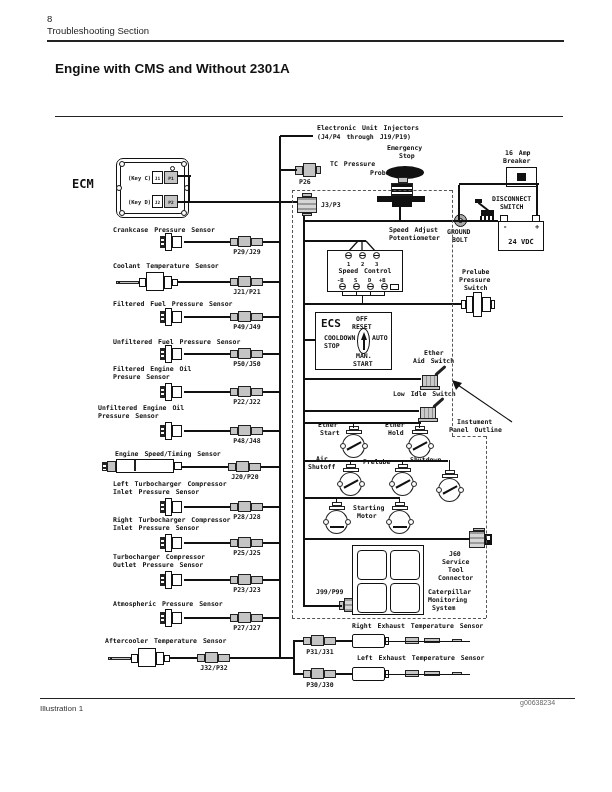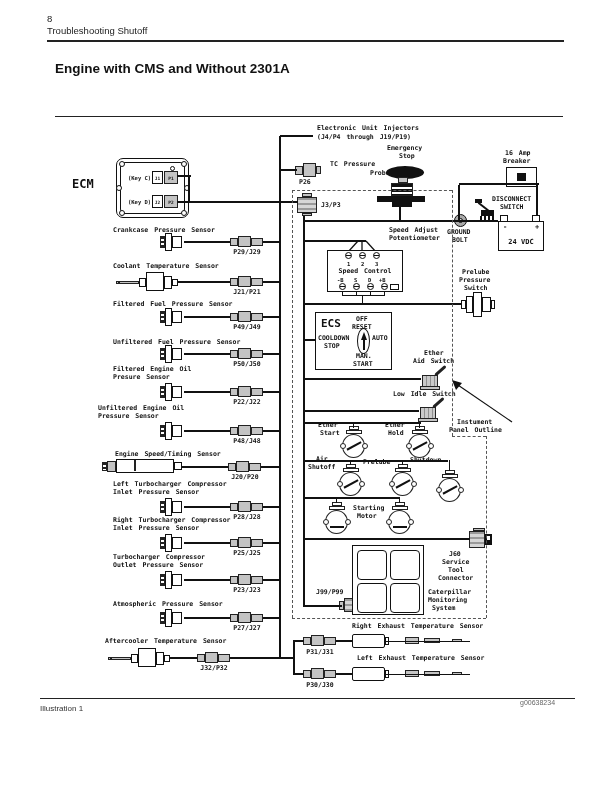--- a/index.html
+++ b/index.html
@@ -56,21 +56,21 @@
   .toggle .bs{position:absolute;left:0;top:20px;width:20px;height:4px;border:1px solid #222;background:#c4c4c4;box-sizing:border-box;}
   .toggle .lv{position:absolute;left:15px;top:8px;width:14px;height:2.5px;background:#222;border-radius:2px;transform:rotate(-42deg);transform-origin:left center;}
   .sq{box-sizing:border-box;}
 </style>
 </head>
 <body>
 
 <div class="page">
 
   <div class="hdr" style="left:47px;top:13px;">8</div>
-  <div class="hdr" style="left:47px;top:25px;">Troubleshooting Shutoff</div>
+  <div class="hdr" style="left:47px;top:25px;">Troubleshooting Section</div>
   <div class="rule" style="left:47px;top:40px;width:517px;height:1.6px;"></div>
 
   <div class="title" style="left:55px;top:62px;">
     <div>Engine with CMS and Without 2301A</div>
   </div>
   <div class="rule" style="left:55px;top:116px;width:508px;height:1px;"></div>
 
   <div class="abs" id="diag" style="left:0;top:0;width:612px;height:792px;">
 
     <div class="ecm-t" style="left:72px;top:177px;">ECM</div>
@@ -184,21 +184,21 @@
       <div class="obox" style="left:5px;top:5px;width:7px;height:17px;"></div>
       <div class="obox" style="left:12px;top:1px;width:9px;height:25px;"></div>
       <div class="obox" style="left:21px;top:6px;width:9px;height:15px;"></div>
       <div class="obox" style="left:30px;top:9px;width:4px;height:9px;"></div>
     </div>
 
     <div class="obox" style="left:315px;top:312px;width:77px;height:58px;border-width:1.3px;">
       <div class="ecs-t" style="left:5px;top:4px;">ECS</div>
       <div class="t" style="left:40px;top:2px;">OFF</div>
       <div class="t" style="left:36px;top:10px;">RESET</div>
-      <div class="t" style="left:2px;top:21px;">COOLDOWN</div>
+      <div class="t" style="left:8px;top:21px;">COOLDOWN</div>
       <div class="t" style="left:8px;top:29px;">STOP</div>
       <div class="t" style="left:56px;top:21px;">AUTO</div>
       <div class="circle" style="left:41px;top:15px;width:13px;height:26px;">
         <div class="abs" style="left:2.5px;top:3px;width:0;height:0;border-left:3px solid transparent;border-right:3px solid transparent;border-bottom:8px solid #111;"></div>
         <div class="abs" style="left:5px;top:11px;width:1.5px;height:10px;background:#111;"></div>
       </div>
       <div class="t" style="left:40px;top:39px;">MAN.</div>
       <div class="t" style="left:37px;top:47px;">START</div>
     </div>
 

